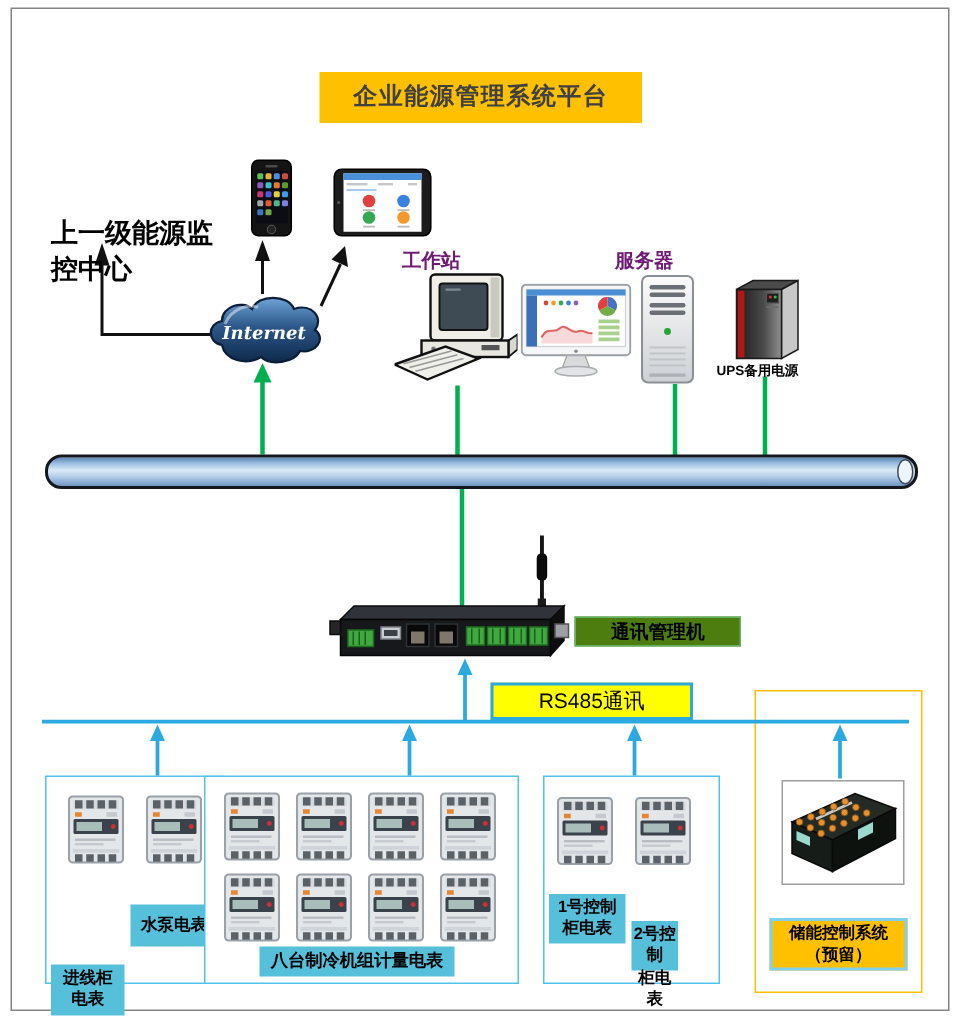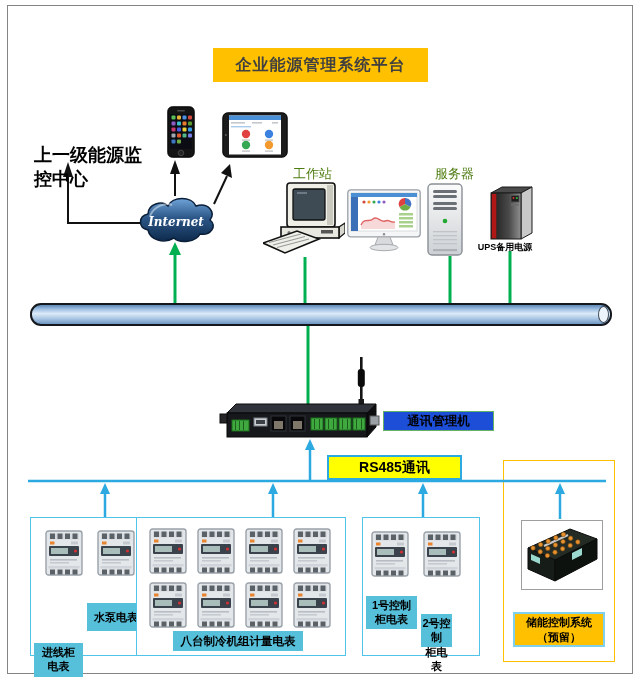--- a/index.html
+++ b/index.html
@@ -3,27 +3,27 @@
 <meta charset="utf-8">
 <style>
   html,body{margin:0;padding:0;background:#fff;}
   #canvas{position:relative;width:640px;height:681px;background:#fff;overflow:hidden;
           font-family:"Liberation Sans","DejaVu Sans",sans-serif;}
   .abs{position:absolute;}
   #frame{left:7px;top:5px;width:624px;height:667px;border:1px solid #848484;z-index:0;}
   
   #title{left:213px;top:48px;width:215px;height:34px;background:#FFC000;color:#404040;
          font-weight:bold;font-size:16px;line-height:34px;text-align:center;letter-spacing:1px;z-index:4;}
-  .devlabel{color:#4d7c0f;font-weight:normal;font-size:13px;text-align:right;z-index:4;}
+  .devlabel{color:#701a75;font-weight:bold;font-size:13px;text-align:left;z-index:4;}
   #mon-center-label{left:34px;top:143px;width:122px;font-size:18px;font-weight:bold;z-index:4;}
   #ups-label{left:469px;top:241px;width:72px;font-size:9px;font-weight:bold;text-align:center;z-index:4;}
-  #comm-label{left:383px;top:411px;width:109px;height:18px;background:#1d4ed8;border:1px solid #64B364;
+  #comm-label{left:383px;top:411px;width:109px;height:18px;background:#4d7c0f;border:1px solid #64B364;
               font-weight:bold;font-size:12.5px;line-height:18px;text-align:center;z-index:4;}
   #rs485-label{left:327px;top:455px;width:131px;height:21px;background:#FFFF00;border:2px solid #2BA9E0;
-               font-weight:bold;font-size:14px;line-height:21px;text-align:center;z-index:4;}
+               font-weight:normal;font-size:14px;line-height:21px;text-align:center;z-index:4;}
   
   #bus{left:30px;top:303px;width:578px;height:19px;border:2px solid #14181C;border-radius:11px;z-index:3;
        background:linear-gradient(180deg,#5D88B8 0%,#9FC0E2 22%,#DCEAF8 45%,#A9C6E4 72%,#6E96C2 100%);}
   #bus::after{content:"";position:absolute;right:1px;top:1px;width:9px;height:15px;border-radius:50%;
        background:#EDF4FB;border:1.5px solid #3E4A58;}
   
   .group{background:#fff;border:1px solid #4FC3EA;z-index:1;}
   #group-storage{left:503px;top:460px;width:110px;height:200px;border:1.5px solid #FFC000;background:transparent;z-index:1;}
   .mlabel{position:absolute;background:#56BFDA;color:#000;font-weight:bold;font-size:11px;
           text-align:center;line-height:1.3;z-index:4;}

